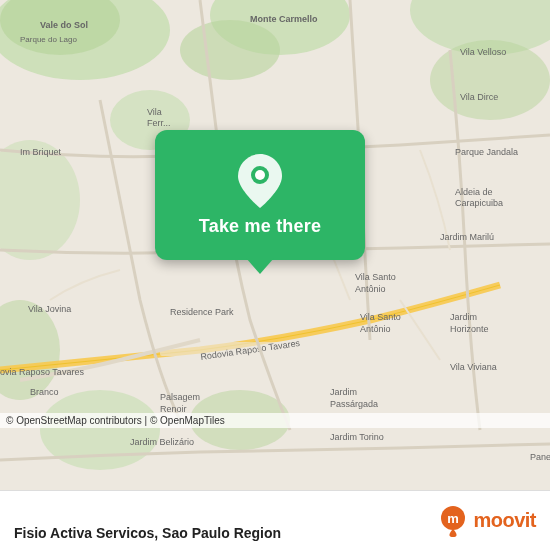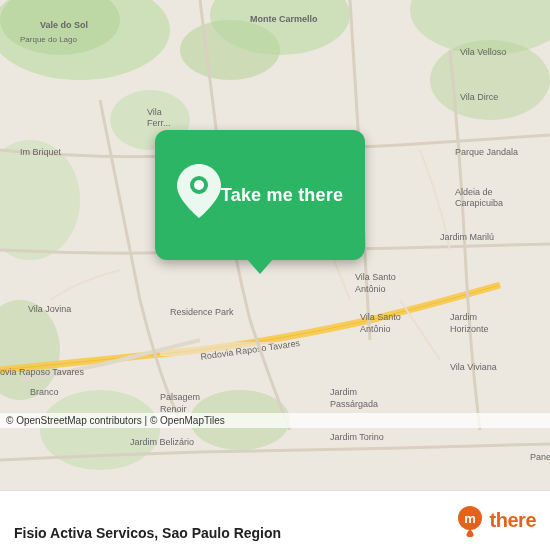--- a/index.html
+++ b/index.html
@@ -23,21 +23,21 @@
     
     #take-me-there-card {
       position: absolute;
       top: 130px;
       left: 155px;
       width: 210px;
       height: 130px;
       background-color: #2db566;
       border-radius: 12px;
       display: flex;
-      flex-direction: row;
+      flex-direction: column;
       align-items: center;
       justify-content: center;
       cursor: pointer;
       box-shadow: 0 4px 12px rgba(0,0,0,0.3);
       z-index: 10;
     }
 
     #take-me-there-card::after {
       content: '';
       position: absolute;
@@ -218,15 +218,15 @@
   <div class="bottom-text">
     <div class="bottom-title">Fisio Activa Servicos, Sao Paulo Region</div>
   </div>
   <div class="moovit-logo">
 
     <svg class="moovit-icon" viewBox="0 0 32 32" xmlns="http://www.w3.org/2000/svg">
       <circle cx="16" cy="13" r="12" fill="#e3631e"></circle>
       <path d="M16 24 C16 24 8 32 16 32 C24 32 16 24 16 24Z" fill="#e3631e"></path>
       <text x="16" y="18" text-anchor="middle" font-size="13" font-weight="bold" fill="white" font-family="Arial">m</text>
     </svg>
-    <span class="moovit-wordmark">there</span>
+    <span class="moovit-wordmark">moovit</span>
   </div>
 </div>
 
 </body></html>

